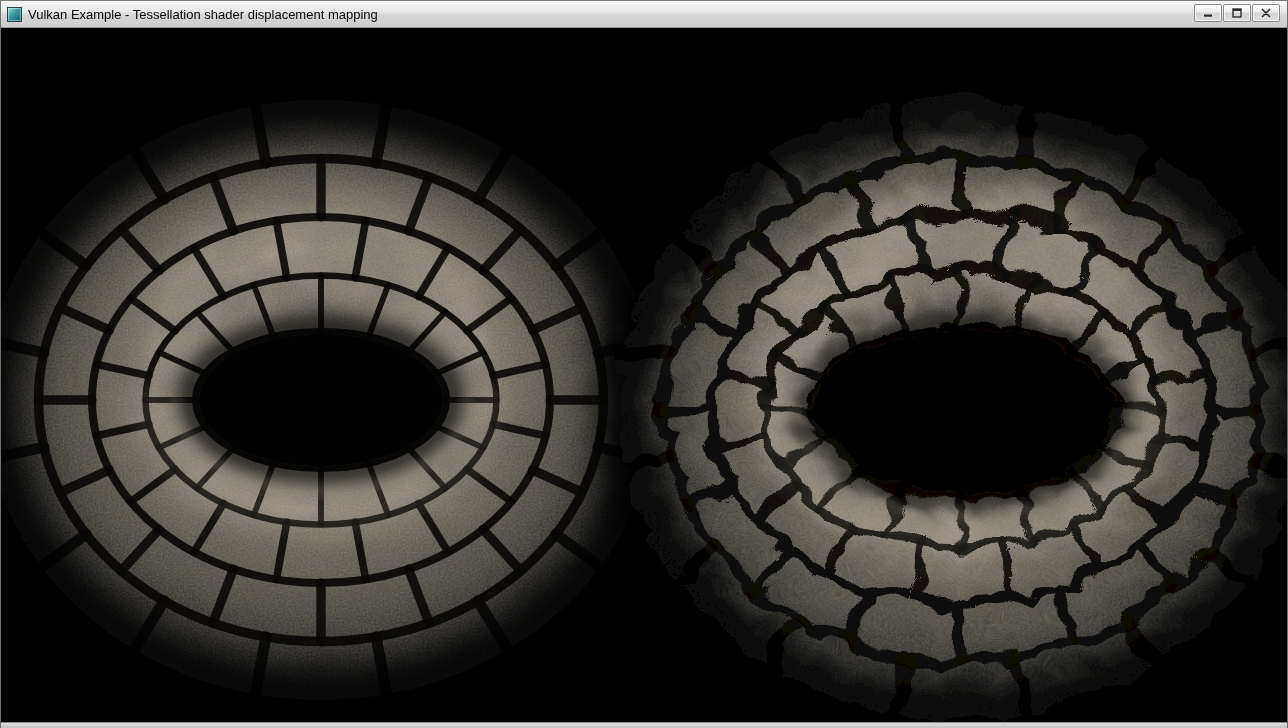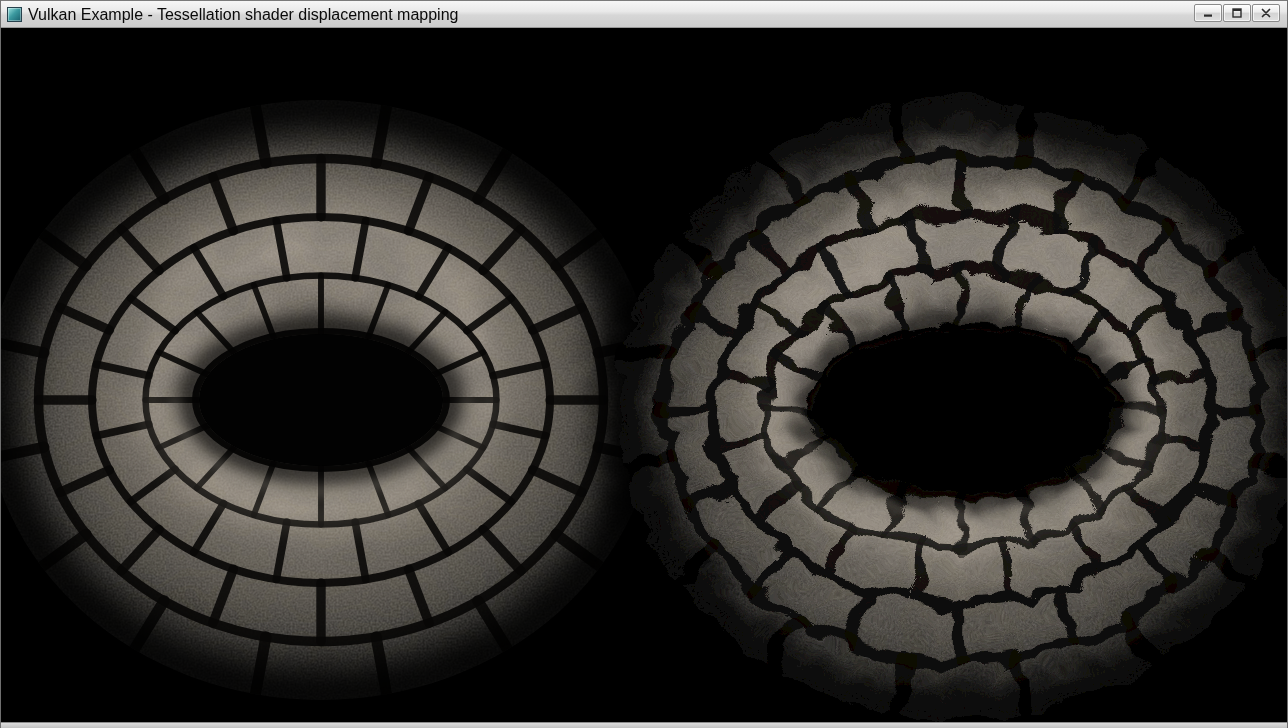--- a/index.html
+++ b/index.html
@@ -27,21 +27,21 @@
     user-select: none;
   }
   .app-icon {
     width: 15px; height: 15px; margin-right: 6px;
     border: 1px solid #27414d;
     background: linear-gradient(135deg, #9fe3e0 0%, #3c9aa0 45%, #175e6b 100%);
     box-shadow: inset 0 0 0 1px rgba(255,255,255,.35);
     flex: 0 0 auto;
   }
   .title {
-    font-size: 16px; color: #0a0a0a; line-height: 26px;
+    font-size: 13px; color: #0a0a0a; line-height: 26px;
     white-space: nowrap; overflow: hidden; text-overflow: ellipsis;
     padding-top: 1px;
   }
   .caption-buttons {
     position: absolute; right: 7px; top: 3px;
     display: flex; gap: 1px;
   }
   .cap-btn {
     width: 28px; height: 18px;
     border: 1px solid #8b8b8b;

